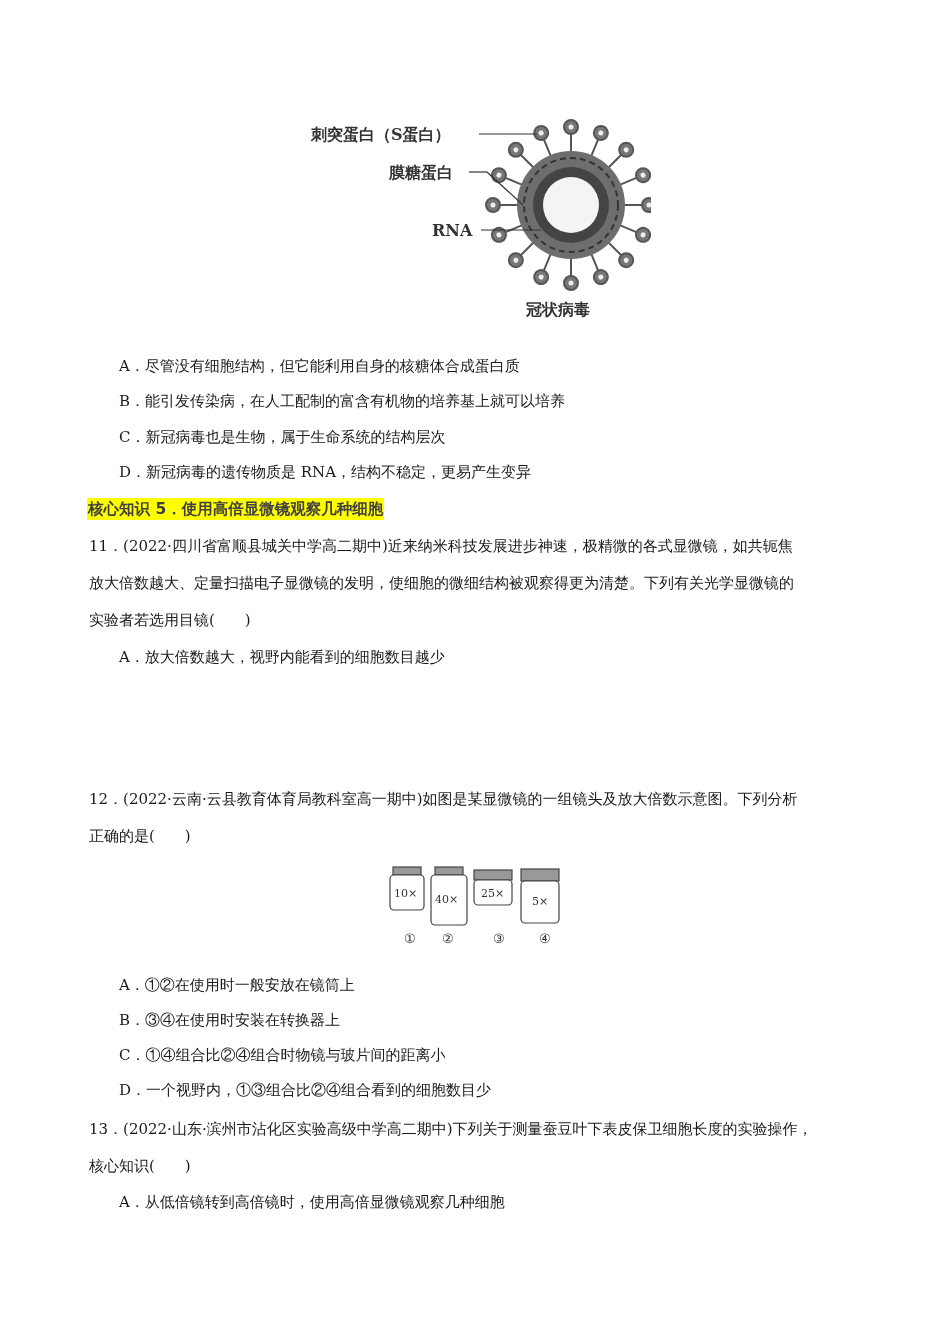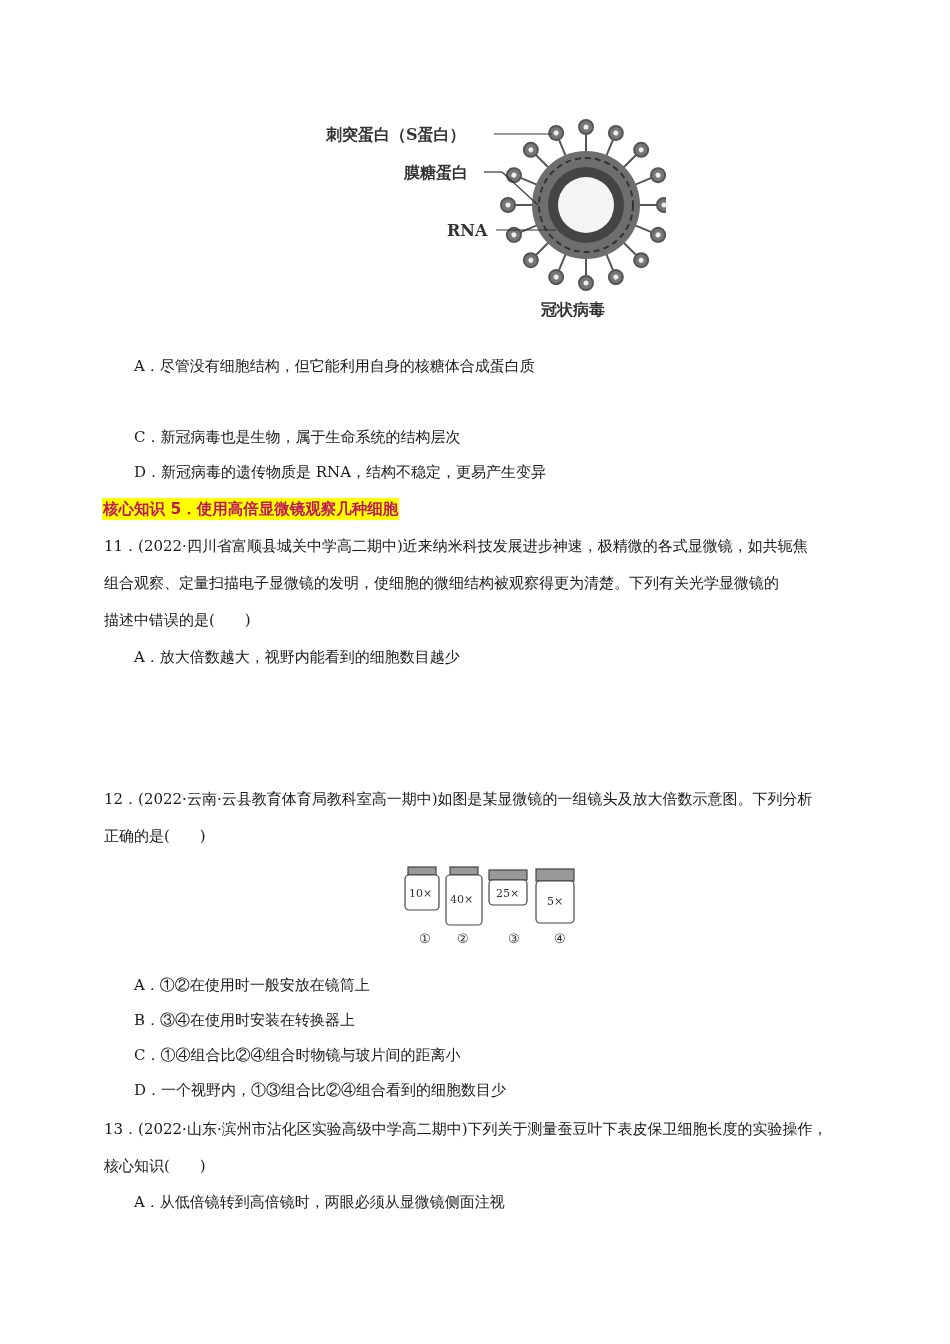--- a/index.html
+++ b/index.html
@@ -1,22 +1,22 @@
 <!DOCTYPE html>
 <html><head>
 <meta charset="utf-8">
 <style>
   html, body { margin:0; padding:0; background:#ffffff; }
   body { width:950px; height:1344px; position:relative; overflow:hidden;
          font-family:"DejaVu Serif","Liberation Serif",serif; color:#1a1a1a; }
-  .page { position:absolute; left:16px; top:0; width:892px; height:1344px; }
+  .page { position:absolute; left:1px; top:0; width:892px; height:1344px; }
   .line { position:absolute; font-size:15px; white-space:nowrap; line-height:20px; }
   .opt { left:118px; }
   .q { left:88px; }
-  .heading { position:absolute; left:86px; top:498px; background:#ffff00; color:#be185d;
+  .heading { position:absolute; left:86px; top:498px; background:#ffff00; color:#404040;
              font-family:"DejaVu Sans","Liberation Sans",sans-serif; font-weight:bold;
              font-size:15.5px; line-height:22px; padding:0 1px; }
   .fig-virus { position:absolute; left:300px; top:110px; width:350px; height:220px; }
   .fig-lens { position:absolute; left:380px; top:855px; width:200px; height:100px; }
   .lbl { font-family:"DejaVu Serif",serif; font-weight:bold; fill:#333; }
 </style>
 </head>
 <body>
 
 <div class="page">
@@ -58,28 +58,29 @@
       <line x1="186" y1="62" x2="222" y2="95" stroke="#333" stroke-width="1.2"></line>
       <line x1="180" y1="120" x2="240" y2="120" stroke="#333" stroke-width="1.2"></line>
     </g>
     <text class="lbl" x="10" y="30" font-size="16">刺突蛋白（S蛋白）</text>
     <text class="lbl" x="88" y="68" font-size="16">膜糖蛋白</text>
     <text class="lbl" x="131" y="126" font-size="16">RNA</text>
     <text class="lbl" x="225" y="205" font-size="16">冠状病毒</text>
   </svg>
 
   <div class="line opt" style="top:356px"><span>A．</span><span>尽管没有细胞结构，但它能利用自身的核糖体合成蛋白质</span></div>
+  <div class="line opt" style="top:391px"><span>B．</span><span>能引发传染病，在人工配制的富含有机物的培养基上就可以培养</span></div>
   <div class="line opt" style="top:462px"><span>D．</span><span>新冠病毒的遗传物质是 RNA，结构不稳定，更易产生变异</span></div>
   <div class="line opt" style="top:427px"><span>C．</span><span>新冠病毒也是生物，属于生命系统的结构层次</span></div>
 
   <div class="heading">核心知识 5．使用高倍显微镜观察几种细胞</div>
 
   <div class="line q" style="top:536px">11．(2022·四川省富顺县城关中学高二期中)近来纳米科技发展进步神速，极精微的各式显微镜，如共轭焦</div>
-  <div class="line q" style="top:573px">组合观察、定量扫描电子显微镜的发明，使细胞的微细结构被观察得更为清楚。下列有关光学显微镜的</div>
-  <div class="line q" style="top:610px">描述中错误的是(　　)</div>
+  <div class="line q" style="top:573px">放大倍数越大、定量扫描电子显微镜的发明，使细胞的微细结构被观察得更为清楚。下列有关光学显微镜的</div>
+  <div class="line q" style="top:610px">实验者若选用目镜(　　)</div>
   <div class="line opt" style="top:647px"><span>A．</span><span>放大倍数越大，视野内能看到的细胞数目越少</span></div>
 
   <div class="line q" style="top:789px">12．(2022·云南·云县教育体育局教科室高一期中)如图是某显微镜的一组镜头及放大倍数示意图。下列分析</div>
   <div class="line q" style="top:826px">正确的是(　　)</div>
 
   <svg class="fig-lens" viewBox="0 0 200 100">
     <g fill="#fff" stroke="#444" stroke-width="1.2">
 
       <rect x="12" y="12" width="28" height="8" fill="#999"></rect>
       <rect x="9" y="20" width="34" height="35" rx="4"></rect>
@@ -105,15 +106,15 @@
     </g>
   </svg>
 
   <div class="line opt" style="top:975px"><span>A．</span><span>①②在使用时一般安放在镜筒上</span></div>
   <div class="line opt" style="top:1010px"><span>B．</span><span>③④在使用时安装在转换器上</span></div>
   <div class="line opt" style="top:1080px"><span>D．</span><span>一个视野内，①③组合比②④组合看到的细胞数目少</span></div>
   <div class="line opt" style="top:1045px"><span>C．</span><span>①④组合比②④组合时物镜与玻片间的距离小</span></div>
 
   <div class="line q" style="top:1119px">13．(2022·山东·滨州市沾化区实验高级中学高二期中)下列关于测量蚕豆叶下表皮保卫细胞长度的实验操作，</div>
   <div class="line q" style="top:1156px">核心知识(　　)</div>
-  <div class="line opt" style="top:1192px"><span>A．</span><span>从低倍镜转到高倍镜时，两眼必须从显微镜侧面注视</span></div>
+  <div class="line opt" style="top:1192px"><span>A．</span><span>从低倍镜转到高倍镜时，使用高倍显微镜观察几种细胞</span></div>
 
 </div>
 
 </body></html>

